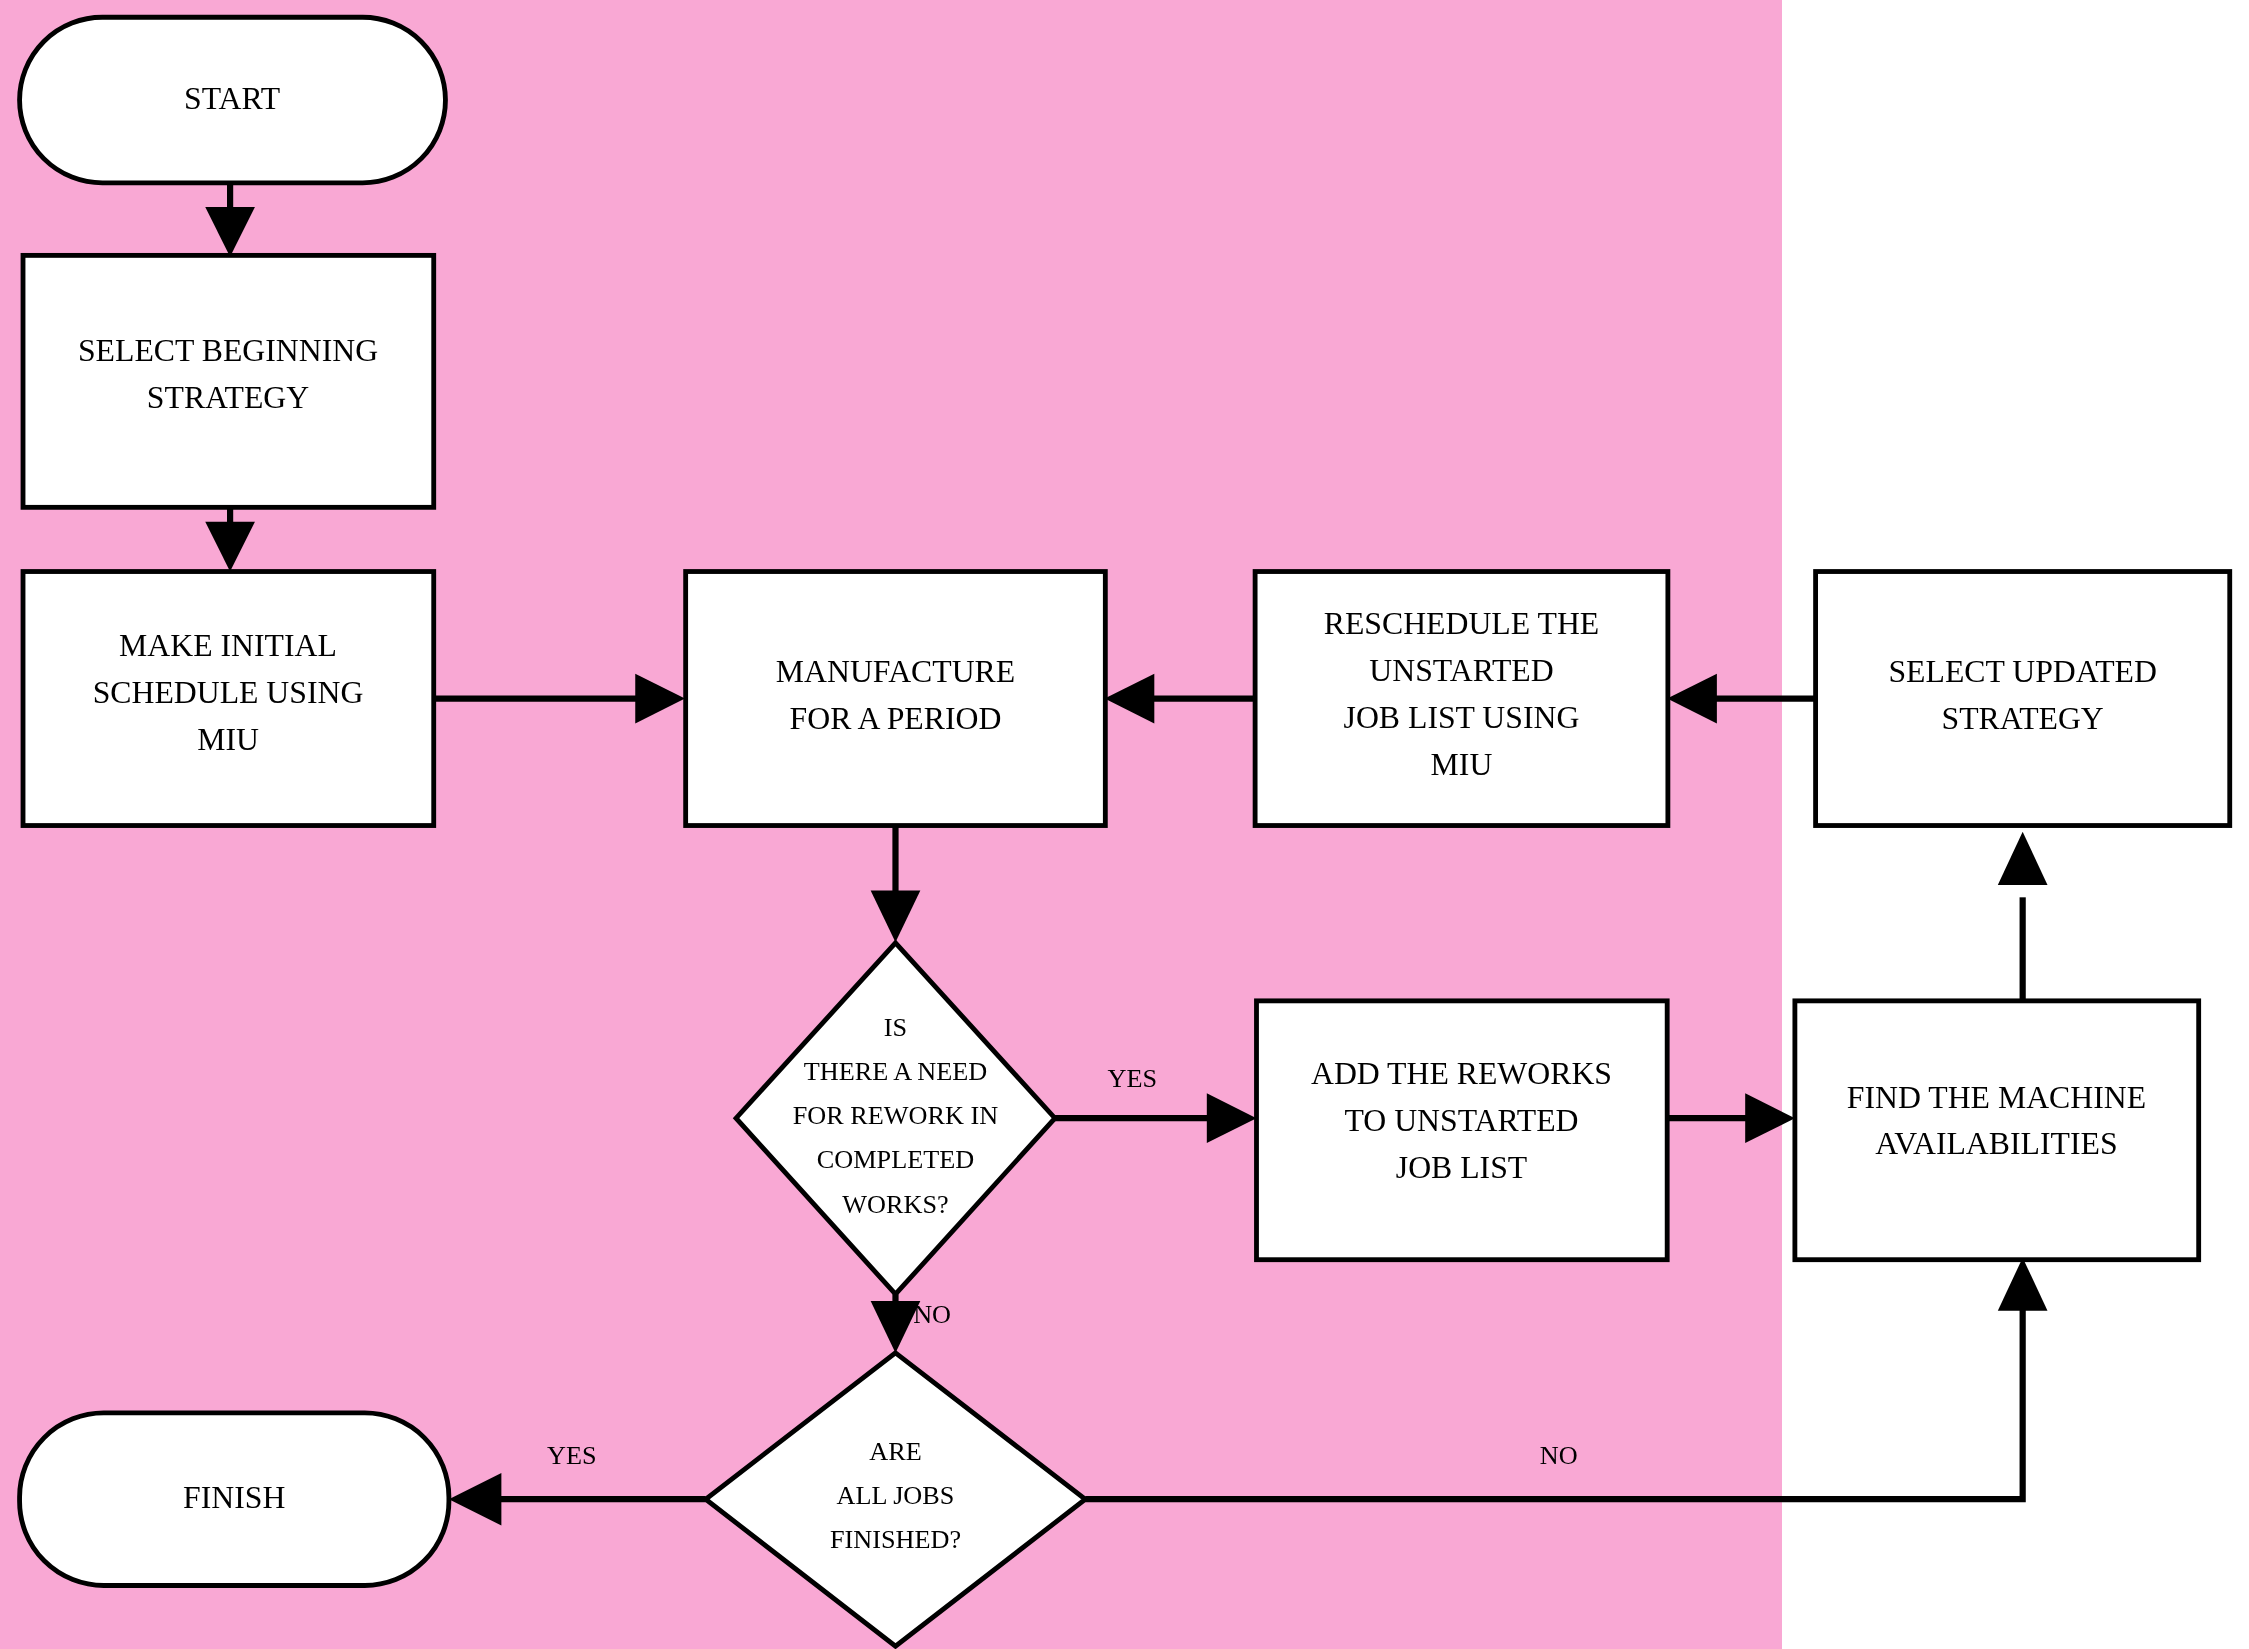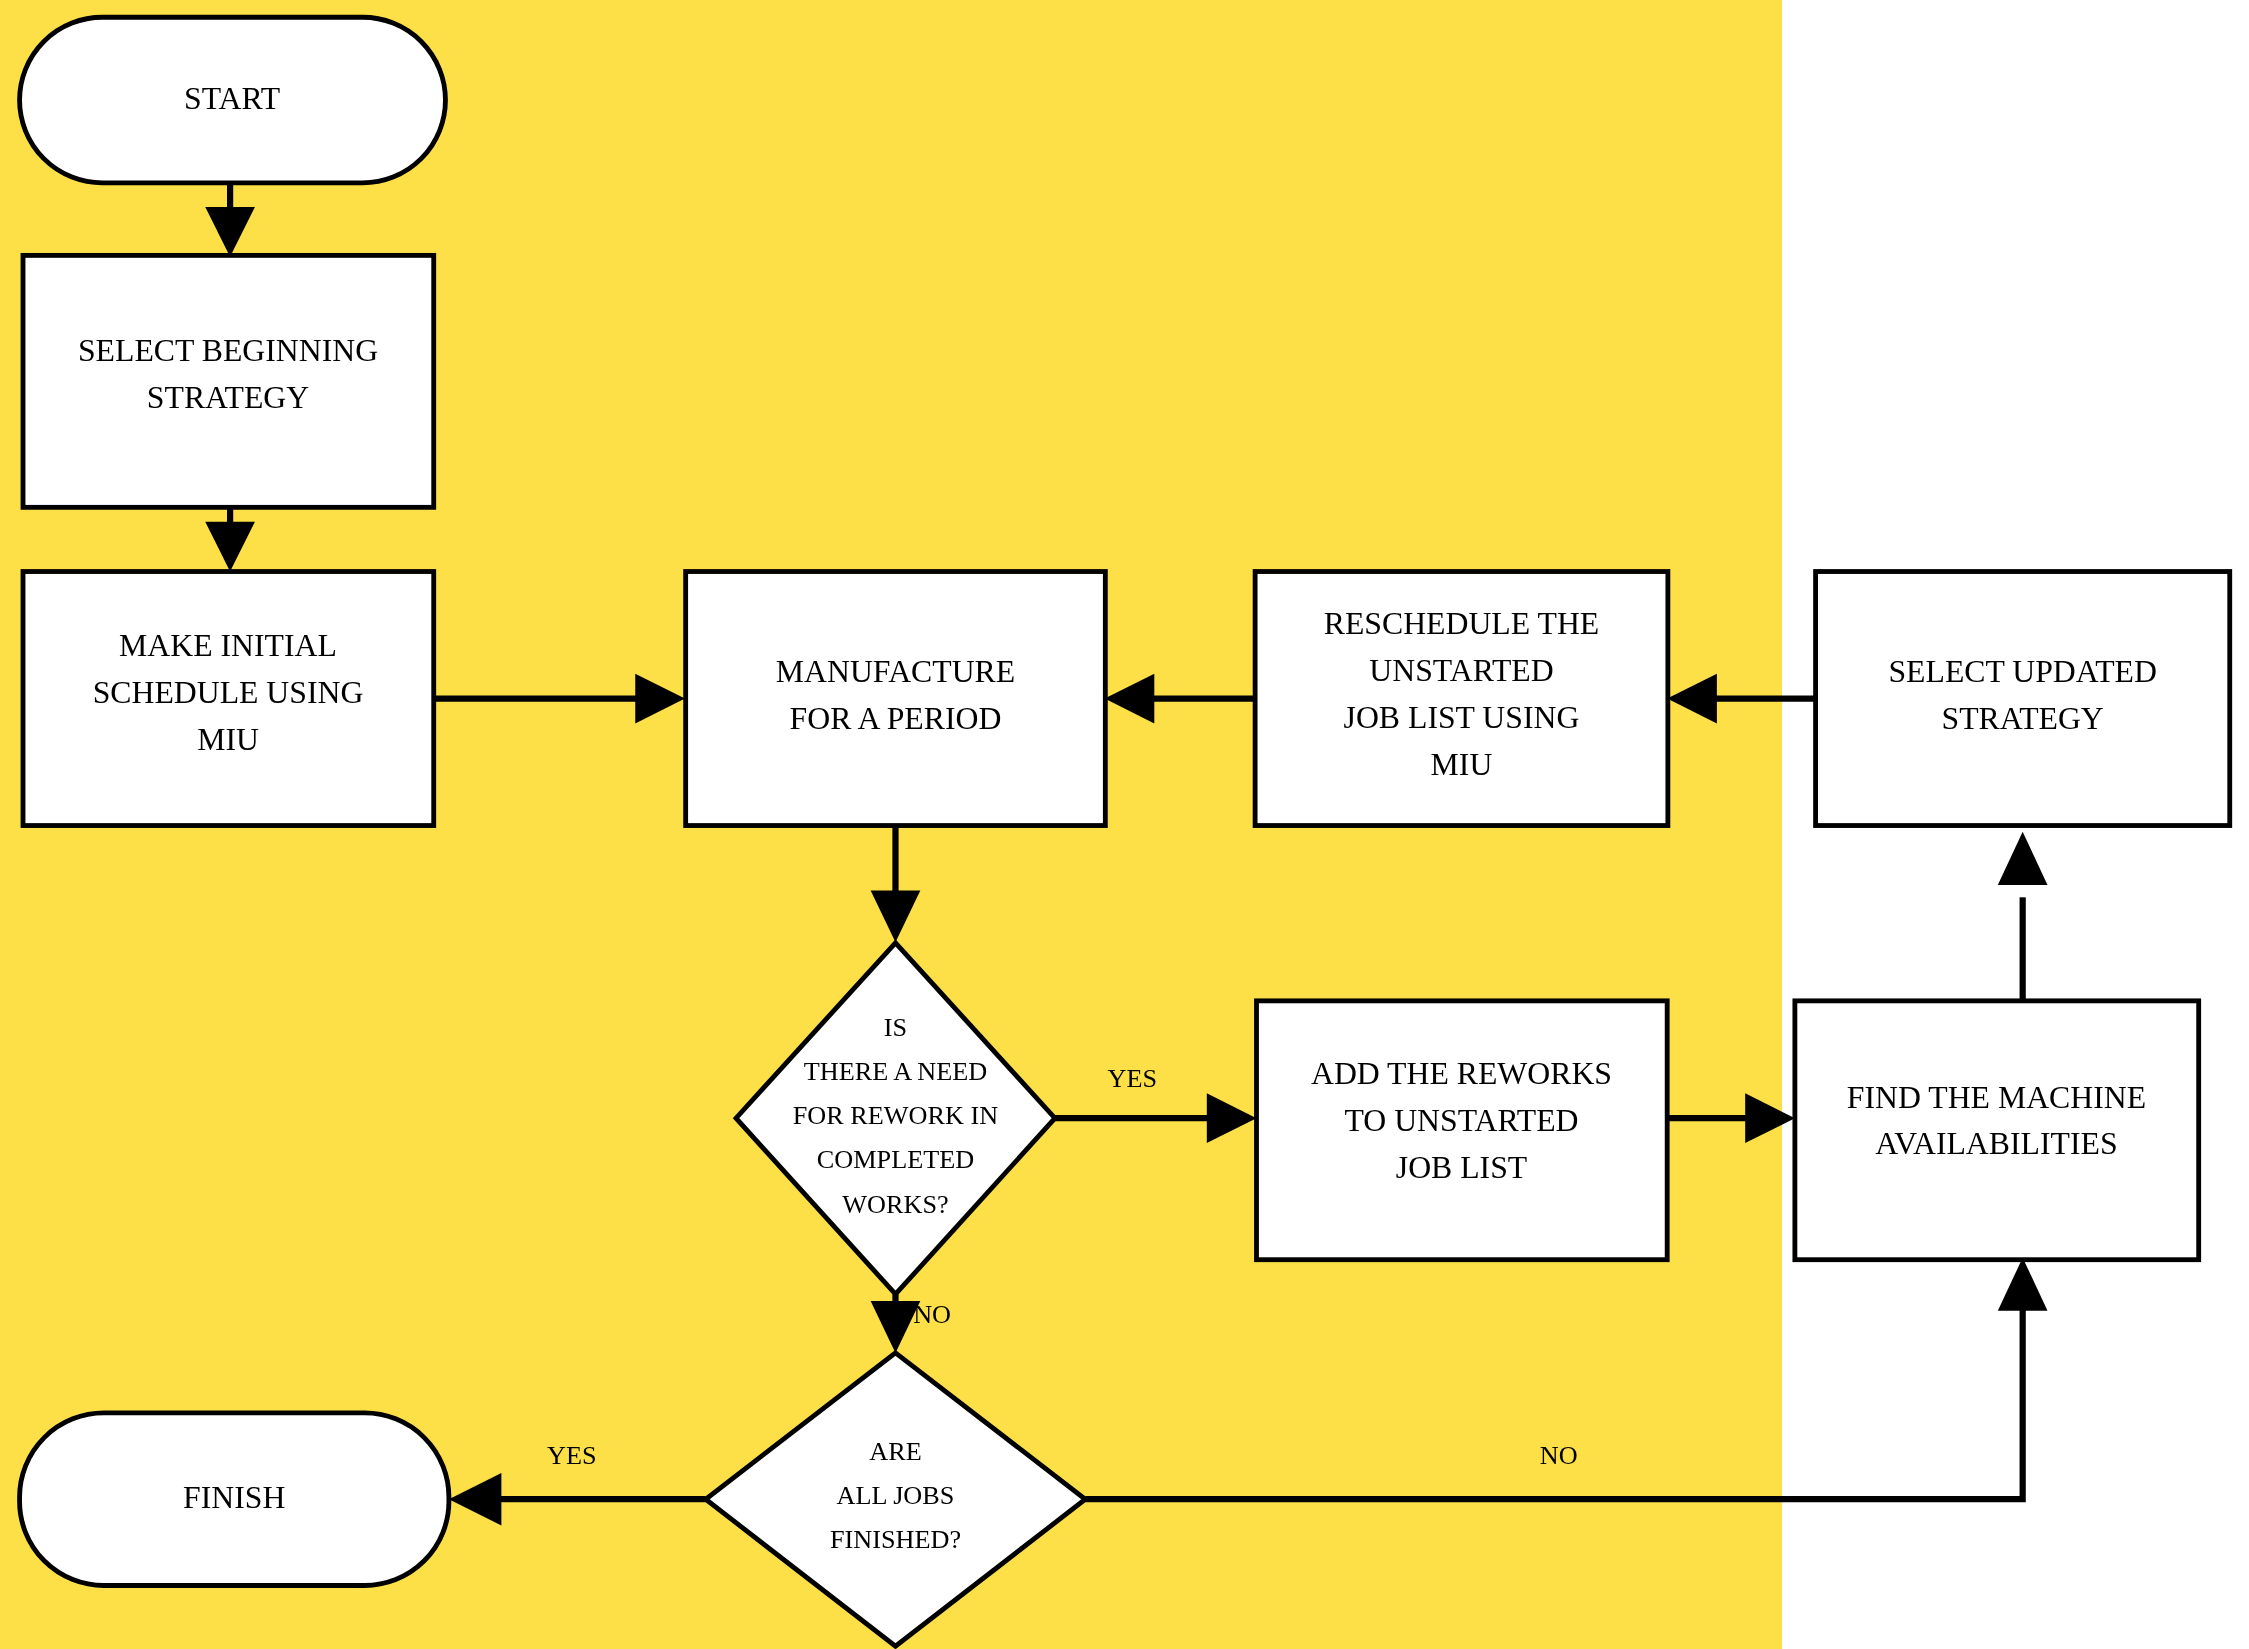--- a/index.html
+++ b/index.html
@@ -11,21 +11,21 @@
   body {
     width: 2250px;
     height: 1649px;
     font-family: "Liberation Serif", "DejaVu Serif", serif;
     overflow: hidden;
   }
   #flowchart-root {
     position: relative;
     width: 1782px;
     height: 1649px;
-    background: #fde047;
+    background: #f9a8d4;
   }
   svg#flow-svg {
     display: block;
     width: 2250px;
     height: 1649px;
   }
   .node-shape {
     fill: #ffffff;
     stroke: #000000;
     stroke-width: 7;

